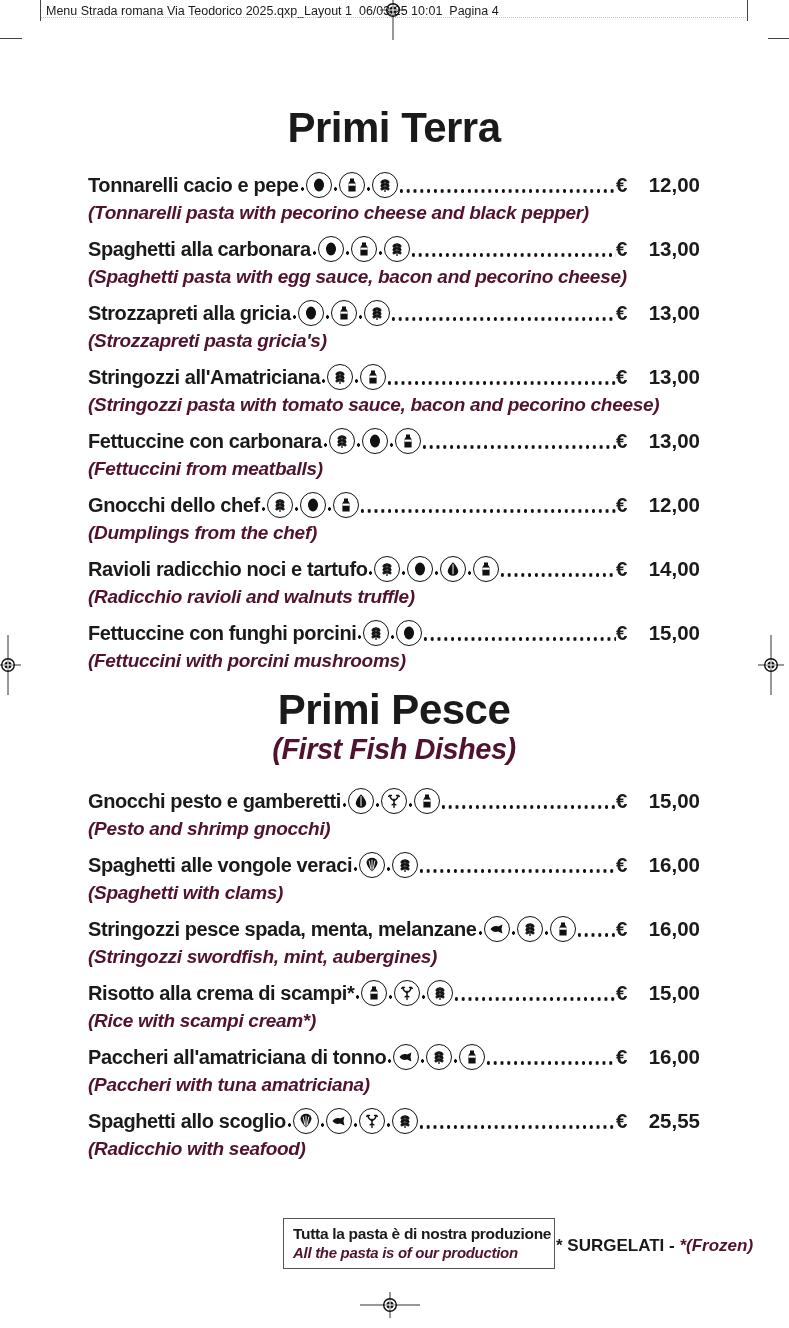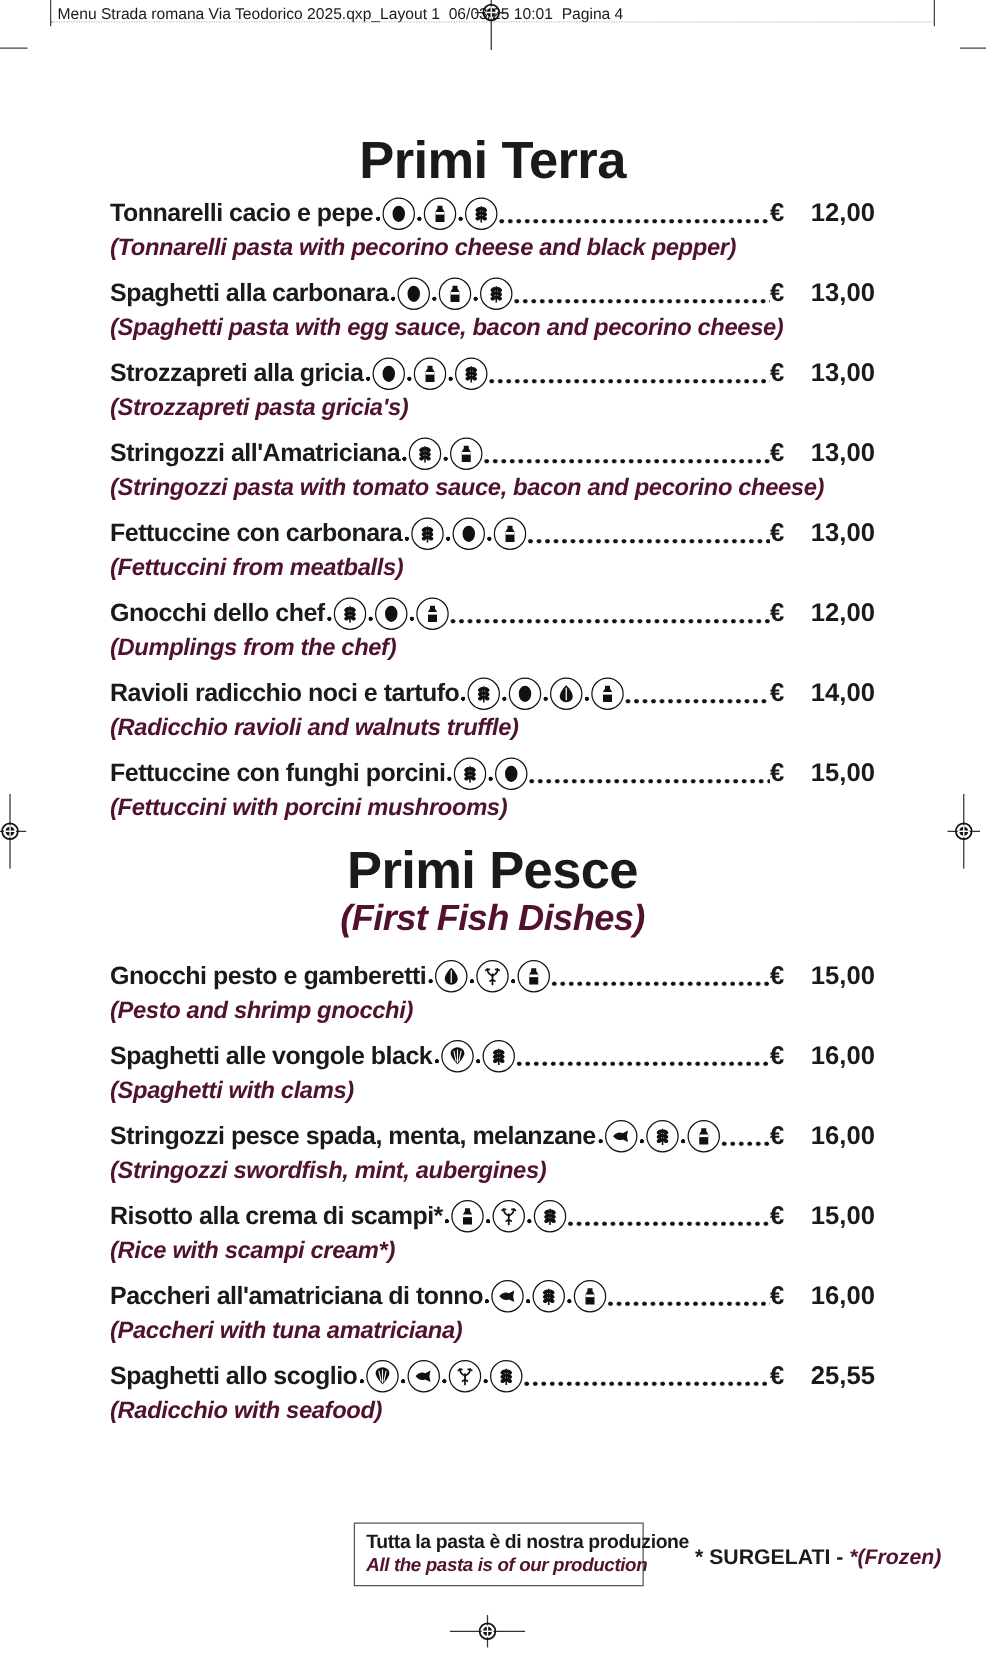--- a/index.html
+++ b/index.html
@@ -21,21 +21,21 @@
   .content{position:absolute;left:88px;top:106px;width:612px;}
   .section-title{
     margin:0;text-align:center;font-size:42px;font-weight:bold;
     letter-spacing:-0.5px;line-height:44px;color:#1a1a1a;
   }
   .section-subtitle{
     margin:0 0 14px 0;text-align:center;font-size:29px;font-weight:bold;
     font-style:italic;line-height:34px;color:#511230;letter-spacing:-0.5px;
   }
   .menu-section.second .section-title{margin-top:14px;}
-  .item-list{margin-top:6px;}
+  .item-list{margin-top:20px;}
   .menu-item{margin-bottom:8px;}
   .item-row{display:flex;align-items:center;height:30px;}
   .dish-name{
     font-size:20px;font-weight:bold;letter-spacing:-0.4px;white-space:nowrap;
   }
   .icons{display:inline-flex;align-items:center;}
   .icon-sep{
     width:7px;height:8px;align-self:flex-end;margin-bottom:5px;
     background-image:radial-gradient(circle,#111 1.5px,transparent 1.9px);
     background-size:7px 8px;background-position:center bottom;background-repeat:no-repeat;
@@ -52,21 +52,21 @@
     background-size:6.8px 8px;background-position:0 bottom;background-repeat:repeat-x;
   }
   .price{display:flex;width:84px;flex:none;font-size:20.5px;font-weight:bold;}
   .price .val{margin-left:auto;}
   .dish-desc{
     font-size:19px;font-weight:bold;font-style:italic;color:#511230;
     line-height:26px;letter-spacing:-0.3px;white-space:nowrap;
   }
   
   .pasta-box{
-    position:absolute;left:283px;top:1218px;width:232px;box-sizing:border-box;
+    position:absolute;left:283px;top:1218px;width:272px;box-sizing:border-box;
     border:1.5px solid #555;padding:5px 9px 6px 9px;background:#fff;
   }
   .pasta-box .it{font-size:15.5px;font-weight:bold;line-height:19px;letter-spacing:-0.3px;white-space:nowrap;}
   .pasta-box .en{font-size:15px;font-weight:bold;font-style:italic;color:#511230;line-height:19px;letter-spacing:-0.3px;white-space:nowrap;}
   .frozen-note{
     position:absolute;left:556px;top:1236px;font-size:17px;font-weight:bold;white-space:nowrap;
   }
   .frozen-note .accent{color:#511230;font-style:italic;margin-top:12px;}
 </style>
 </head>
@@ -482,21 +482,21 @@
       <span class="price">
                 <span class="cur">€</span>
                 <span class="val">15,00</span>
               </span>
     </div>
     <div class="dish-desc">(Pesto and shrimp gnocchi)</div>
   </div>
 
   <div class="menu-item">
     <div class="item-row">
-      <span class="dish-name">Spaghetti alle vongole black</span>
+      <span class="dish-name">Spaghetti alle vongole veraci</span>
       <span class="icons">
                 <span class="icon-sep"></span>
                 <span class="allergen">
                   <svg viewBox="0 0 16 16">
                     <path d="M8 14.5C4.5 11 2.5 7.4 2.5 5.4A5.5 4.6 0 0 1 13.5 5.4C13.5 7.4 11.5 11 8 14.5Z" fill="#111"></path>
                     <g stroke="#fff" stroke-width="0.9">
                       <line x1="8" y1="2.6" x2="8" y2="13.6"></line>
                       <line x1="5.1" y1="3.6" x2="6.9" y2="12.2"></line>
                       <line x1="10.9" y1="3.6" x2="9.1" y2="12.2"></line>
                     </g>

